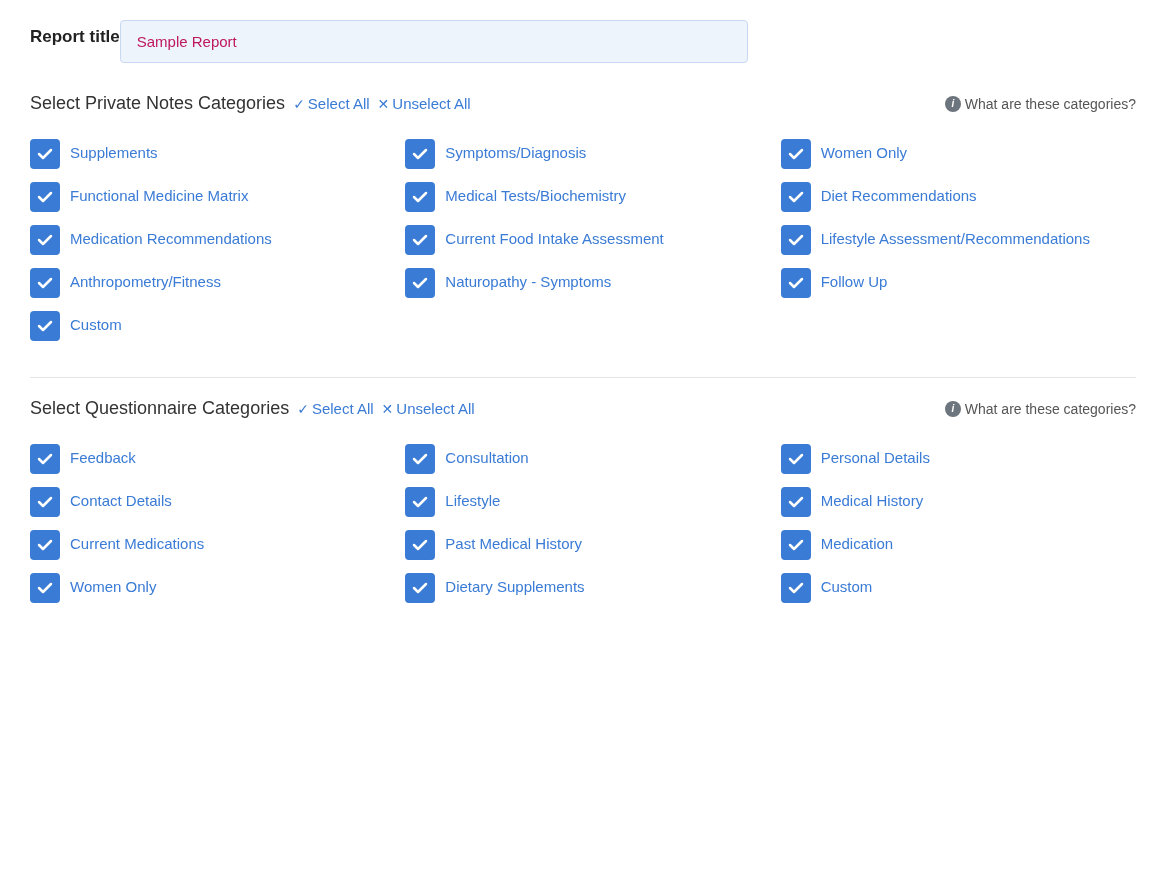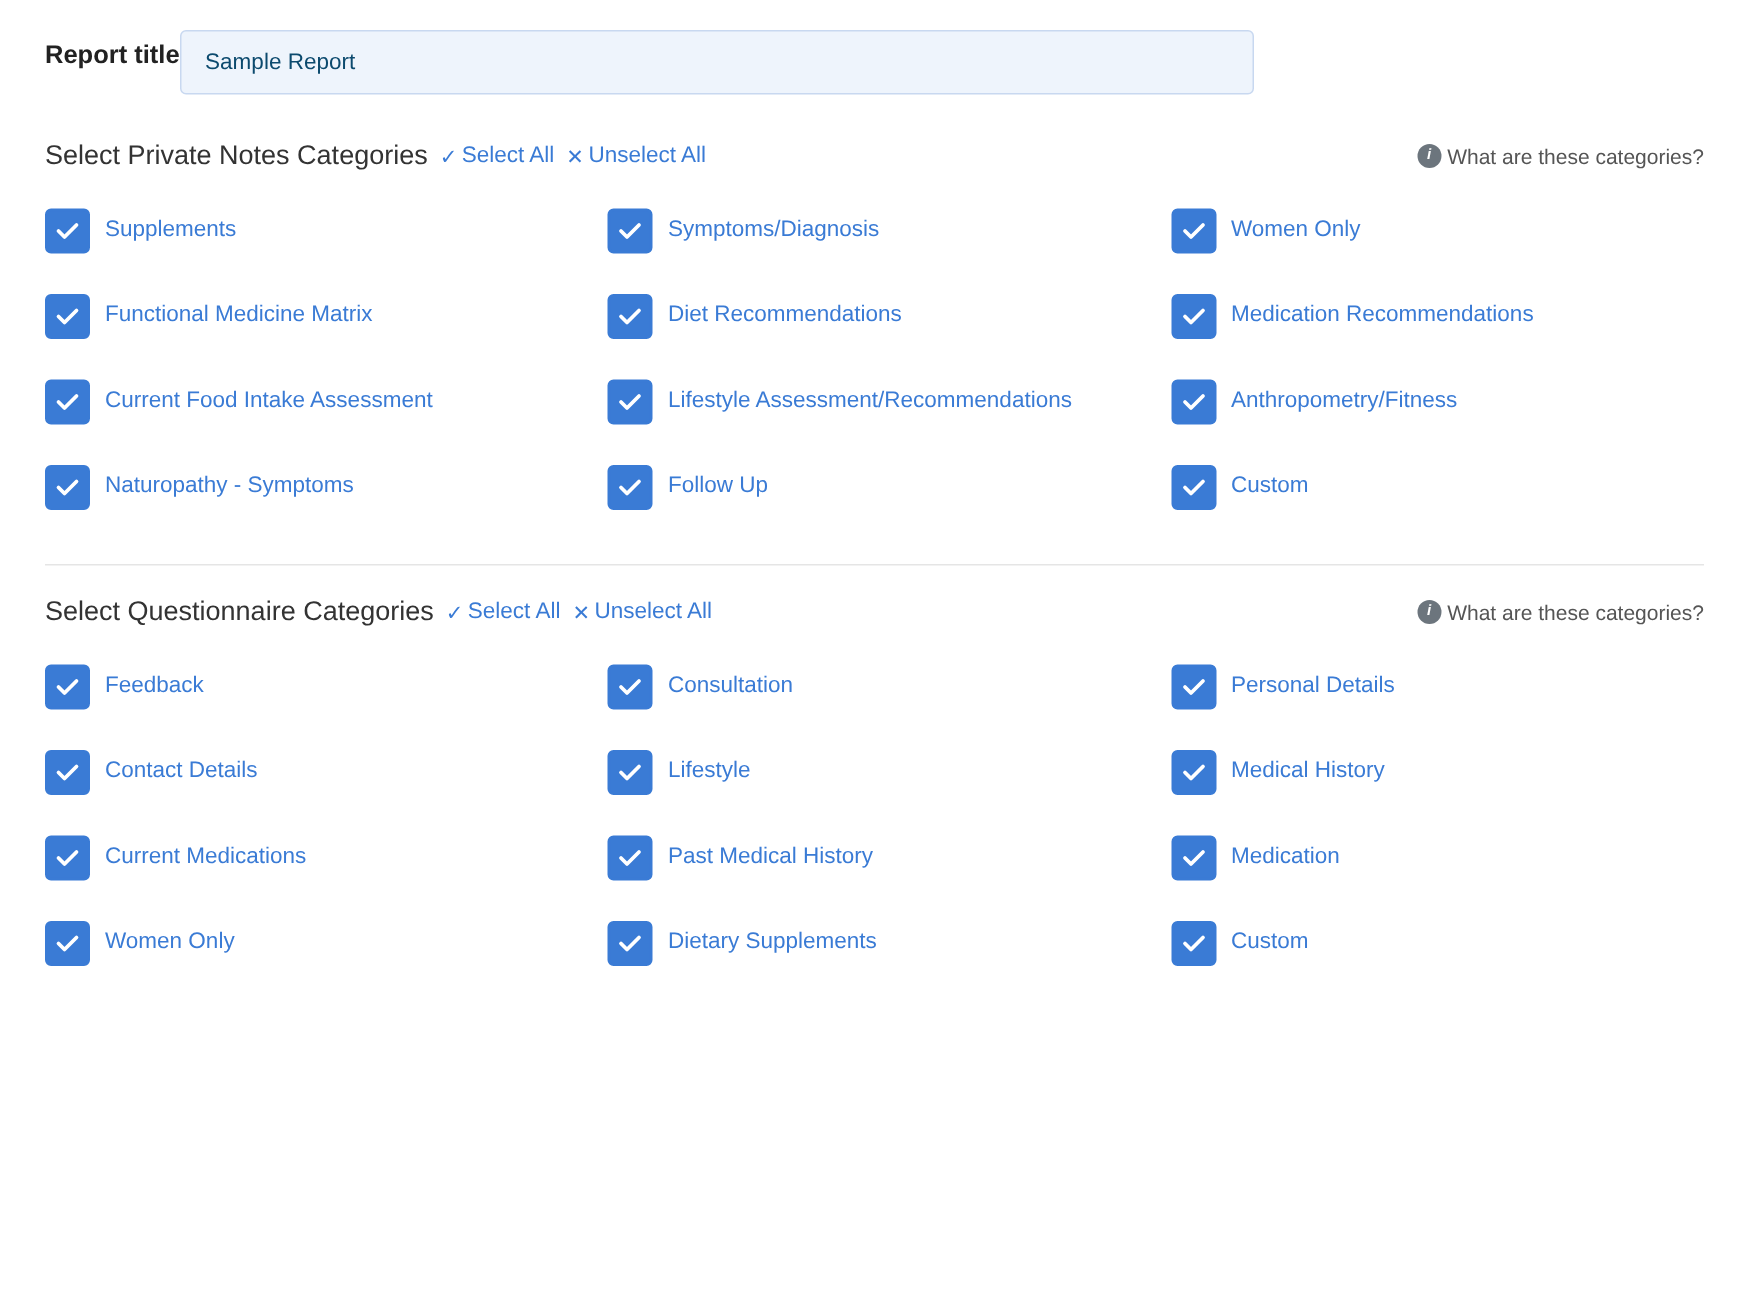--- a/index.html
+++ b/index.html
@@ -20,27 +20,27 @@
       align-items: center;
       margin-bottom: 30px;
     }
     .report-title-label {
       font-weight: 700;
       font-size: 17px;
       margin-bottom: 10px;
       color: #222;
     }
     .report-title-input {
-      width: 716px;
+      width: 628px;
       padding: 12px 16px;
       font-size: 15px;
       border: 1px solid #c8d8f0;
       border-radius: 4px;
       background: #eef4fc;
-      color: #0c4a6e;
+      color: #be185d;
       outline: none;
     }
     .category-section {
       margin-bottom: 36px;
     }
     .section-header {
       display: flex;
       align-items: center;
       justify-content: space-between;
       margin-bottom: 18px;
@@ -95,21 +95,21 @@
       border-radius: 50%;
       background: #6c757d;
       color: #fff;
       font-size: 10px;
       font-weight: bold;
       font-style: italic;
     }
     .checkboxes-grid {
       display: grid;
       grid-template-columns: repeat(3, 1fr);
-      gap: 26px 20px;
+      gap: 12px 20px;
     }
     .checkbox-item {
       display: flex;
       align-items: flex-start;
       gap: 10px;
       cursor: pointer;
     }
     .custom-checkbox {
       width: 30px;
       height: 30px;
@@ -201,20 +201,28 @@
   </svg>
           </div>
           <span class="checkbox-label">Functional Medicine Matrix</span>
         </div>
         <div class="checkbox-item">
           <div class="custom-checkbox">
             <svg viewBox="0 0 16 16" fill="none" xmlns="http://www.w3.org/2000/svg">
     <polyline points="2,8 6,12 14,4" stroke="white" stroke-width="2.5" stroke-linecap="round" stroke-linejoin="round"></polyline>
   </svg>
           </div>
+          <span class="checkbox-label">Medical Tests/Biochemistry</span>
+        </div>
+        <div class="checkbox-item">
+          <div class="custom-checkbox">
+            <svg viewBox="0 0 16 16" fill="none" xmlns="http://www.w3.org/2000/svg">
+    <polyline points="2,8 6,12 14,4" stroke="white" stroke-width="2.5" stroke-linecap="round" stroke-linejoin="round"></polyline>
+  </svg>
+          </div>
           <span class="checkbox-label">Diet Recommendations</span>
         </div>
         <div class="checkbox-item">
           <div class="custom-checkbox">
             <svg viewBox="0 0 16 16" fill="none" xmlns="http://www.w3.org/2000/svg">
     <polyline points="2,8 6,12 14,4" stroke="white" stroke-width="2.5" stroke-linecap="round" stroke-linejoin="round"></polyline>
   </svg>
           </div>
           <span class="checkbox-label">Medication Recommendations</span>
         </div>

